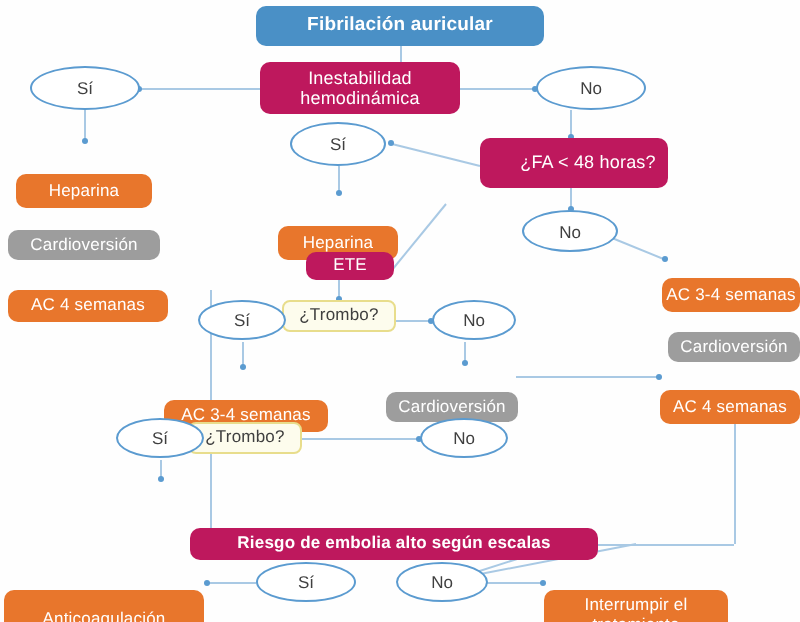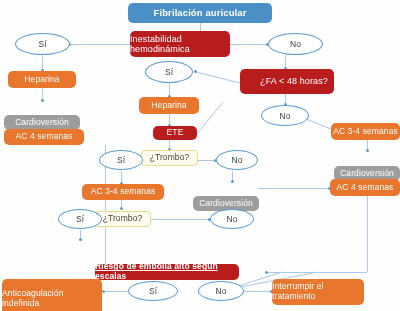--- a/index.html
+++ b/index.html
@@ -15,27 +15,28 @@
     font-family: "Liberation Sans", sans-serif;
     overflow: hidden;
   }
   
   .node {
     position: absolute;
     box-sizing: border-box;
     display: flex;
     align-items: center;
     justify-content: center;
+    text-align: center;
     line-height: 1.12;
     border-radius: 5px;
     color: #ffffff;
     letter-spacing: 0.1px;
   }
-  .node.blue   { background: #b91c1c; }
-  .node.orange { background: #e8762c; }
+  .node.blue   { background: #be185d; }
+  .node.orange { background: #e8762c; margin-top: 16px; }
   .node.gray   { background: #9d9d9d; margin-top: 14px; }
   .node.title  { background: #4a90c6; font-weight: bold; }
   .node.yellow {
     background: #fdfced;
     border: 1px solid #e8dd8c;
     color: #3f3f3f;
     border-radius: 4px;
   }
   
   .ellipse {
@@ -205,21 +206,21 @@
 
   <div class="ellipse" style="left:210px; top:209px; width:44px; height:20px; font-size:8.5px;">No</div>
 
 
   <div class="node orange" style="left:331px; top:123px; width:69px; height:17px; font-size:8.5px;">AC 3-4 semanas</div>
 
   <div class="node gray" style="left:334px; top:152px; width:66px; height:15px; font-size:8.5px;">Cardioversión</div>
 
   <div class="node orange" style="left:330px; top:179px; width:70px; height:17px; font-size:8.5px;">AC 4 semanas</div>
 
-  <div class="node blue" style="left:95px; top:264px; width:144px; height:16px; font-size:8.5px; font-weight:bold;text-decoration:underline;">Riesgo de embolia alto según escalas</div>
+  <div class="node blue" style="left:95px; top:264px; width:204px; height:16px; font-size:8.5px; font-weight:bold;">Riesgo de embolia alto según escalas</div>
 
   <div class="ellipse" style="left:128px; top:281px; width:50px; height:20px; font-size:8.5px;">Sí</div>
 
   <div class="ellipse" style="left:198px; top:281px; width:46px; height:20px; font-size:8.5px;">No</div>
 
   <div class="node orange" style="left:2px; top:279px; width:100px; height:40px; font-size:8.5px;">Anticoagulación indefinida</div>
 
   <div class="node orange" style="left:272px; top:279px; width:92px; height:26px; font-size:8.5px;">Interrumpir el tratamiento</div>
 
 </div>

